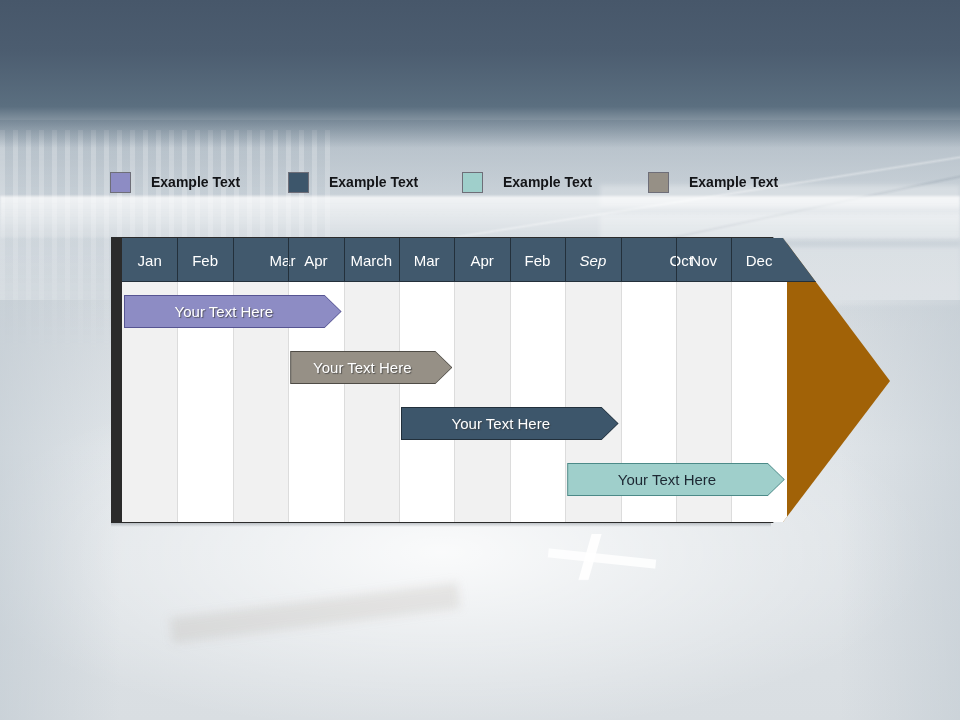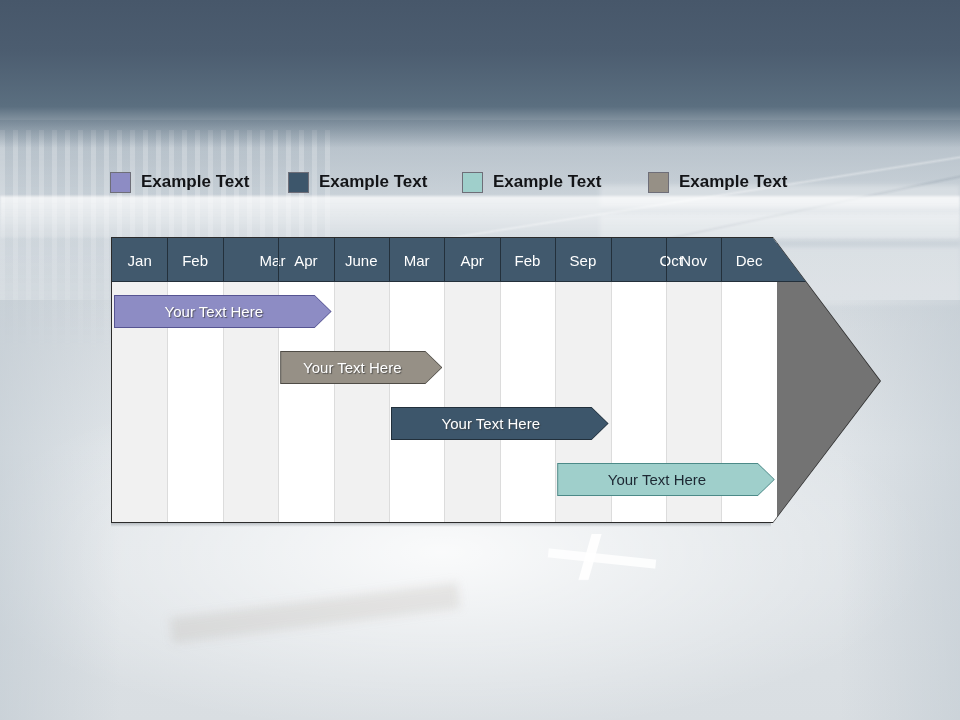--- a/index.html
+++ b/index.html
@@ -95,34 +95,34 @@
   .title .t-bold{font-weight:bold;}
   .title .t-light{font-weight:normal;}
 
   
   .legend{position:absolute;left:0;top:168px;width:960px;height:28px;}
   .legend-item{position:absolute;top:0;display:flex;align-items:center;height:28px;}
   .legend-swatch{
     width:21px;height:21px;border:1px solid #6e6e78;box-sizing:border-box;
   }
   .legend-label{
-    margin-left:10px;font-size:17px;font-weight:bold;color:#131417;white-space:nowrap;
+    margin-left:20px;font-size:14px;font-weight:bold;color:#131417;white-space:nowrap;
   }
 
   
   .chart{position:absolute;left:111px;top:237px;width:770px;height:286px;}
   .arrow-outline{
     position:absolute;inset:0;
     clip-path:polygon(0 0, 662px 0, 770px 144px, 662px 286px, 0 286px);
     background:#2b2b2b;
   }
   .arrow-inner{
-    position:absolute;left:1px;top:1px;width:768px;height:284px;
+    position:absolute;left:11px;top:1px;width:768px;height:284px;
     clip-path:polygon(0 0, 661px 0, 768px 143px, 661px 284px, 0 284px);
-    background:#737373;
+    background:#a16207;
     overflow:hidden;
   }
   
   .col{position:absolute;top:0;width:55.4px;height:284px;}
   .col.alt{background:#ffffff;}
   .col.plain{background:#f1f1f1;}
   .col-sep{position:absolute;top:44px;width:1px;height:240px;background:#dcdcdc;}
 
   
   .month-head{
@@ -224,29 +224,29 @@
         <div class="col-sep" style="left: 554px;"></div>
         <div class="col-sep" style="left: 609.4px;"></div>
         <div class="month-head" style="background: rgb(65, 89, 109);"></div>
         <div class="month-cell" style="left: 0px;">Jan</div>
         <div class="month-cell" style="left: 55.4px;">Feb</div>
         <div class="month-div" style="left: 55.4px;"></div>
         <div class="month-cell" style="left: 110.8px; padding-left: 22px;">Mar</div>
         <div class="month-div" style="left: 110.8px;"></div>
         <div class="month-cell" style="left: 166.2px;">Apr</div>
         <div class="month-div" style="left: 166.2px;"></div>
-        <div class="month-cell" style="left: 221.6px;">June</div>
+        <div class="month-cell" style="left: 221.6px;">March</div>
         <div class="month-div" style="left: 221.6px;"></div>
         <div class="month-cell" style="left: 277px;">Mar</div>
         <div class="month-div" style="left: 277px;"></div>
         <div class="month-cell" style="left: 332.4px;">Apr</div>
         <div class="month-div" style="left: 332.4px;"></div>
         <div class="month-cell" style="left: 387.8px;">Feb</div>
         <div class="month-div" style="left: 387.8px;"></div>
-        <div class="month-cell" style="left: 443.2px;">Sep</div>
+        <div class="month-cell" style="left: 443.2px; font-style: italic;">Sep</div>
         <div class="month-div" style="left: 443.2px;"></div>
         <div class="month-cell" style="left: 498.6px; padding-left: 33px;">Oct</div>
         <div class="month-div" style="left: 498.6px;"></div>
         <div class="month-cell" style="left: 554px;">Nov</div>
         <div class="month-div" style="left: 554px;"></div>
         <div class="month-cell" style="left: 609.4px;">Dec</div>
         <div class="month-div" style="left: 609.4px;"></div>
         <div class="head-underline"></div>
         <div class="bar" style="left: 2px; top: 57px; width: 217.6px;">
           <div class="bar-shape" style="background: rgb(86, 84, 146); clip-path: polygon(0px 0px, calc(100% - 17px) 0px, 100% 50%, calc(100% - 17px) 100%, 0px 100%);">

